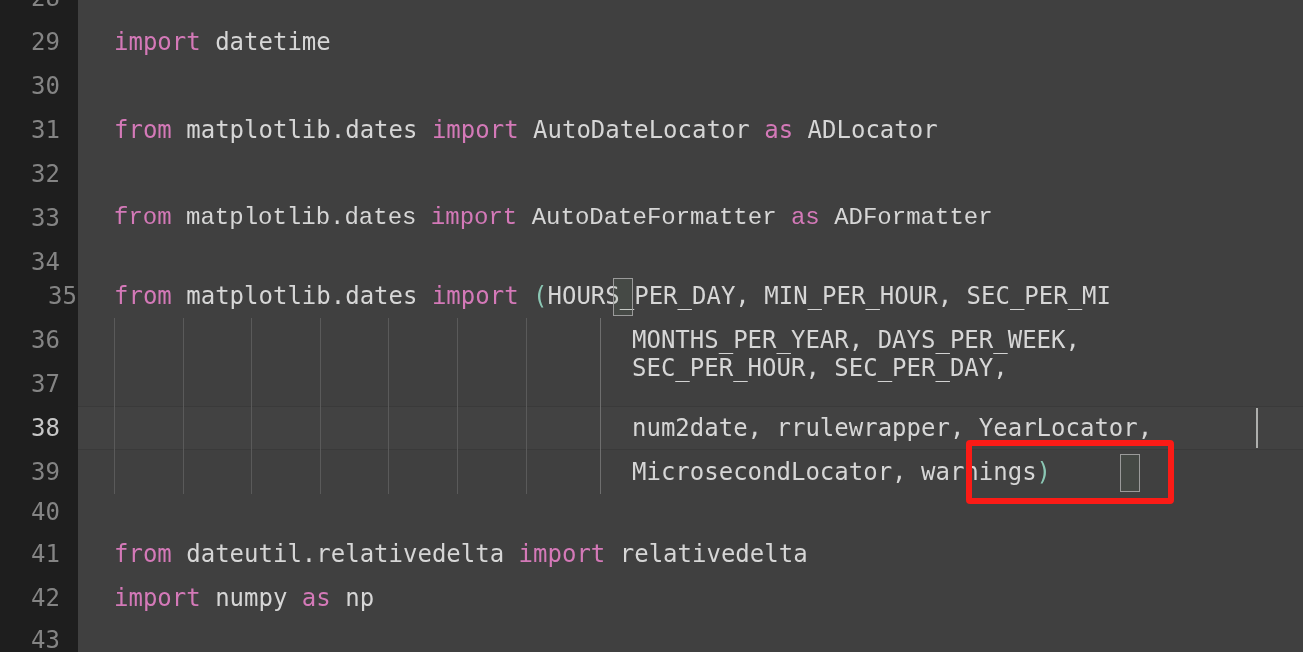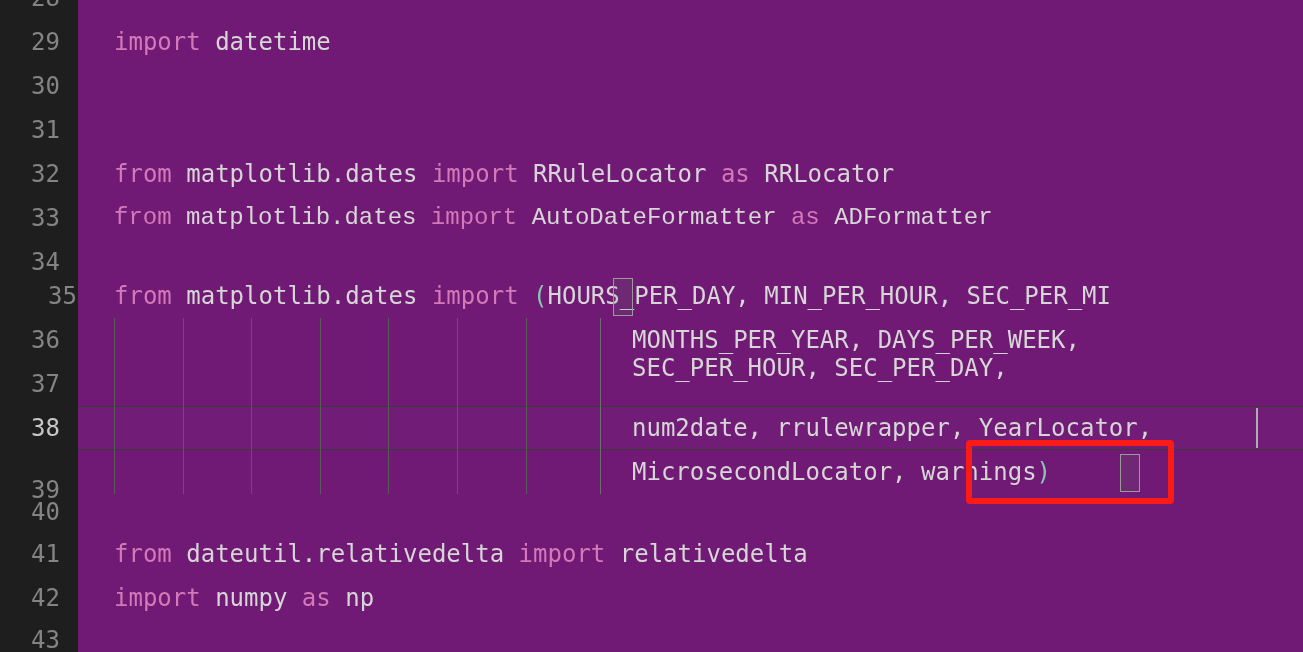--- a/index.html
+++ b/index.html
@@ -10,21 +10,21 @@
   body {
     width: 1303px; height: 652px;
     overflow: hidden;
     font-family: "DejaVu Sans Mono", "Liberation Mono", monospace;
   }
 
   #editor {
     position: relative;
     width: 1303px;
     height: 652px;
-    background: #701a75;
+    background: #404040;
     overflow: hidden;
   }
 
   
   #gutter {
     position: absolute;
     left: 0; top: 0;
     width: 78px;
     height: 652px;
     background: #1e1e1e;
@@ -159,37 +159,37 @@
     <div class="ln" style="top:20px;">29</div>
     <div class="ln" style="top:64px;">30</div>
     <div class="ln" style="top:108px;">31</div>
     <div class="ln" style="top:152px;">32</div>
     <div class="ln" style="top:196px;">33</div>
     <div class="ln" style="top:240px;">34</div>
     <div class="ln" style="top:274px;padding-left:48px;">35</div>
     <div class="ln" style="top:318px;">36</div>
     <div class="ln" style="top:362px;">37</div>
     <div class="ln active" style="top:406px;">38</div>
-    <div class="ln" style="top:468px;padding-left:20px;">39</div>
+    <div class="ln" style="top:450px;padding-left:20px;">39</div>
     <div class="ln" style="top:490px;">40</div>
     <div class="ln" style="top:532px;">41</div>
     <div class="ln" style="top:576px;">42</div>
     <div class="ln" style="top:618px;">43</div>
   </div>
 
   <div id="code">
 
     <div class="row" style="top:20px;">
       <span class="txt"><span class="kw">import</span><span> </span><span class="id">datetime</span></span>
     </div>
 
-
-    <div class="row" style="top:152px;">
-      <span class="txt"><span class="kw">from</span><span> </span><span class="id">matplotlib.dates</span><span> </span><span class="kw">import</span><span> </span><span class="id">RRuleLocator</span><span> </span><span class="kw">as</span><span> </span><span class="id">RRLocator</span></span>
-    </div>
+    <div class="row" style="top:108px;">
+      <span class="txt"><span class="kw">from</span><span> </span><span class="id">matplotlib.dates</span><span> </span><span class="kw">import</span><span> </span><span class="id">AutoDateLocator</span><span> </span><span class="kw">as</span><span> </span><span class="id">ADLocator</span></span>
+    </div>
+
 
     <div class="row" style="top:196px;font-family:Liberation Mono, monospace;">
       <span class="txt"><span class="kw">from</span><span> </span><span class="id">matplotlib.dates</span><span> </span><span class="kw">import</span><span> </span><span class="id">AutoDateFormatter</span><span> </span><span class="kw">as</span><span> </span><span class="id">ADFormatter</span></span>
     </div>
 
     <div class="row" style="top:274px;">
       <span class="txt"><span class="kw">from</span><span> </span><span class="id">matplotlib.dates</span><span> </span><span class="kw">import</span><span> </span><span class="paren">(</span><span class="const">HOURS_PER_DAY, MIN_PER_HOUR, SEC_PER_MI</span></span>
     </div>
 
     <div class="row" style="top:318px;">

